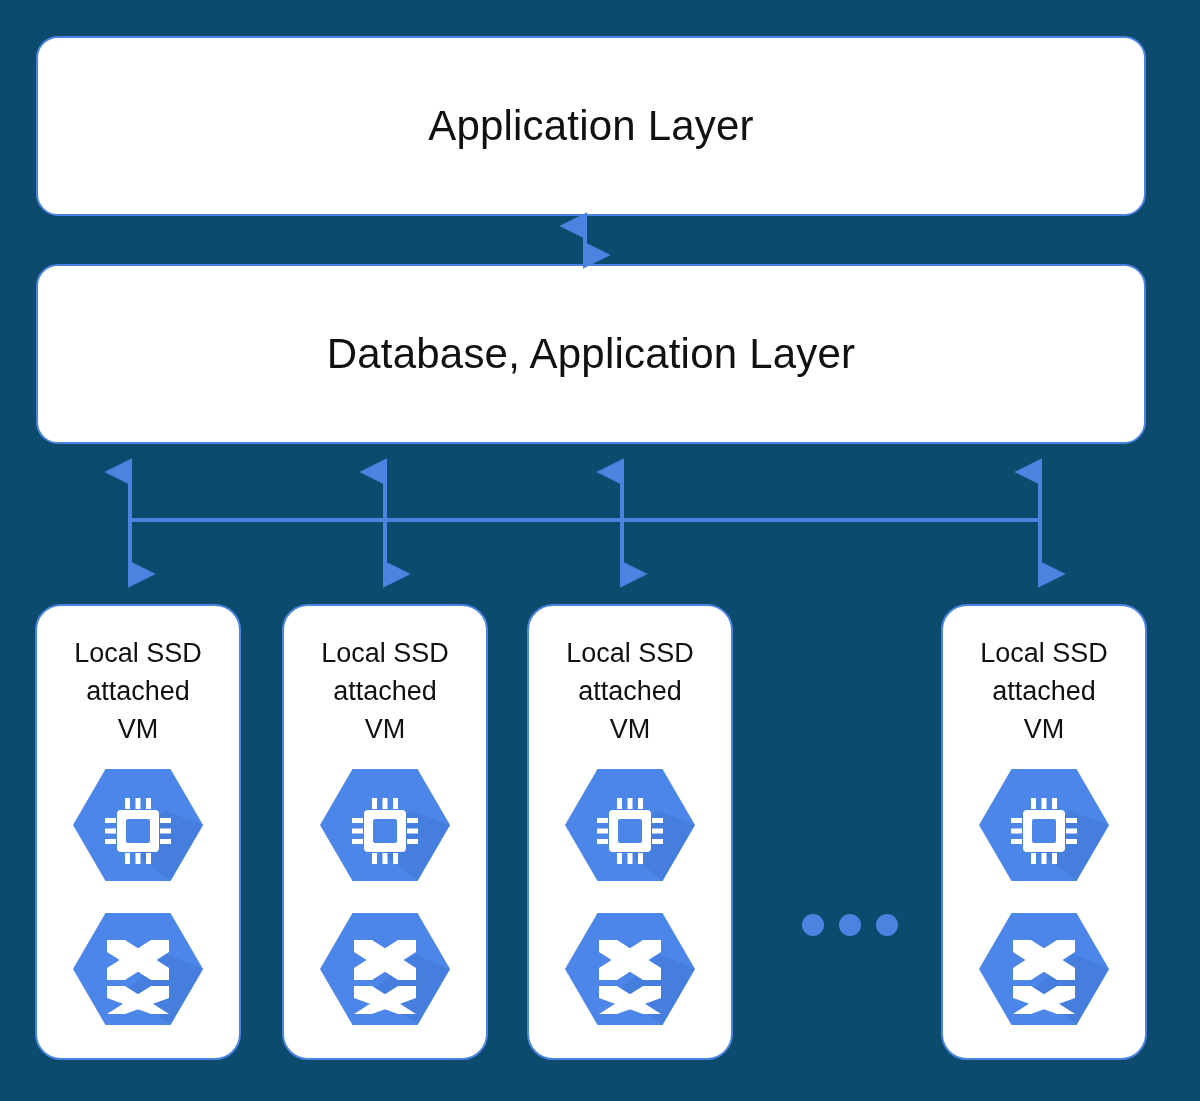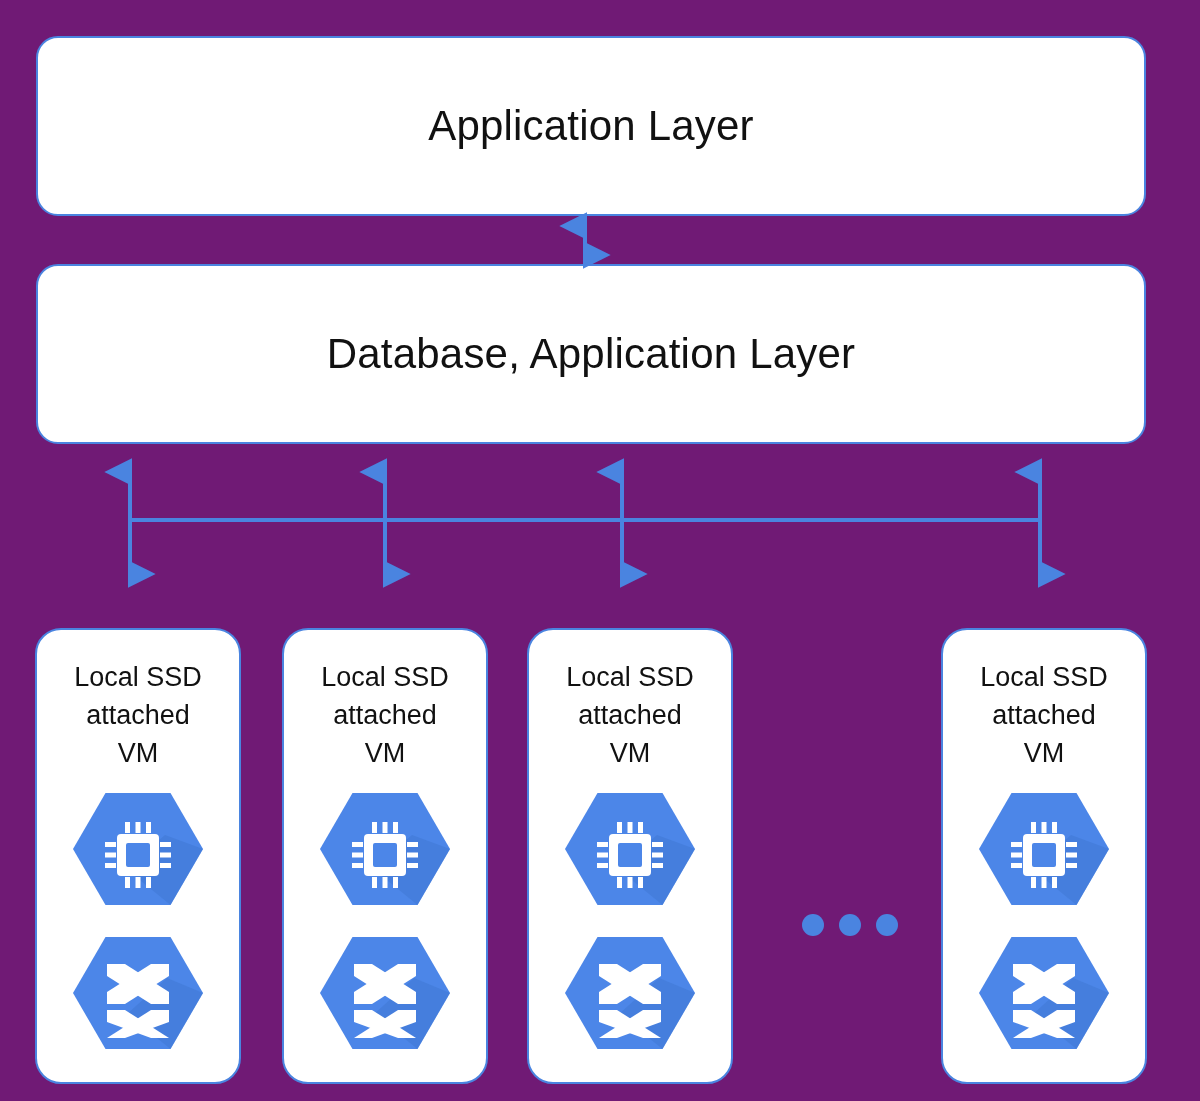--- a/index.html
+++ b/index.html
@@ -5,21 +5,21 @@
   * { box-sizing: border-box; }
   html, body {
     margin: 0; padding: 0;
     background: #ffffff;
     font-family: "Liberation Sans", sans-serif;
   }
   #diagram {
     position: relative;
     width: 1200px;
     height: 1101px;
-    background: #701a75;
+    background: #0c4a6e;
     overflow: hidden;
     text-decoration: underline;
   }
 
   
   .layer-box {
     position: absolute;
     border: 2px solid #4a84e0;
     border-radius: 22px;
     background: #ffffff;
@@ -41,21 +41,21 @@
   #connectors {
     position: absolute;
     left: 0; top: 0;
     width: 1200px; height: 1101px;
     pointer-events: none;
   }
 
   
   .vm-card {
     position: absolute;
-    top: 628px;
+    top: 604px;
     width: 206px;
     height: 456px;
     border: 2px solid #4a84e0;
     border-radius: 26px;
     background: #ffffff;
     display: flex;
     flex-direction: column;
     align-items: center;
     padding-top: 28px;
   }

